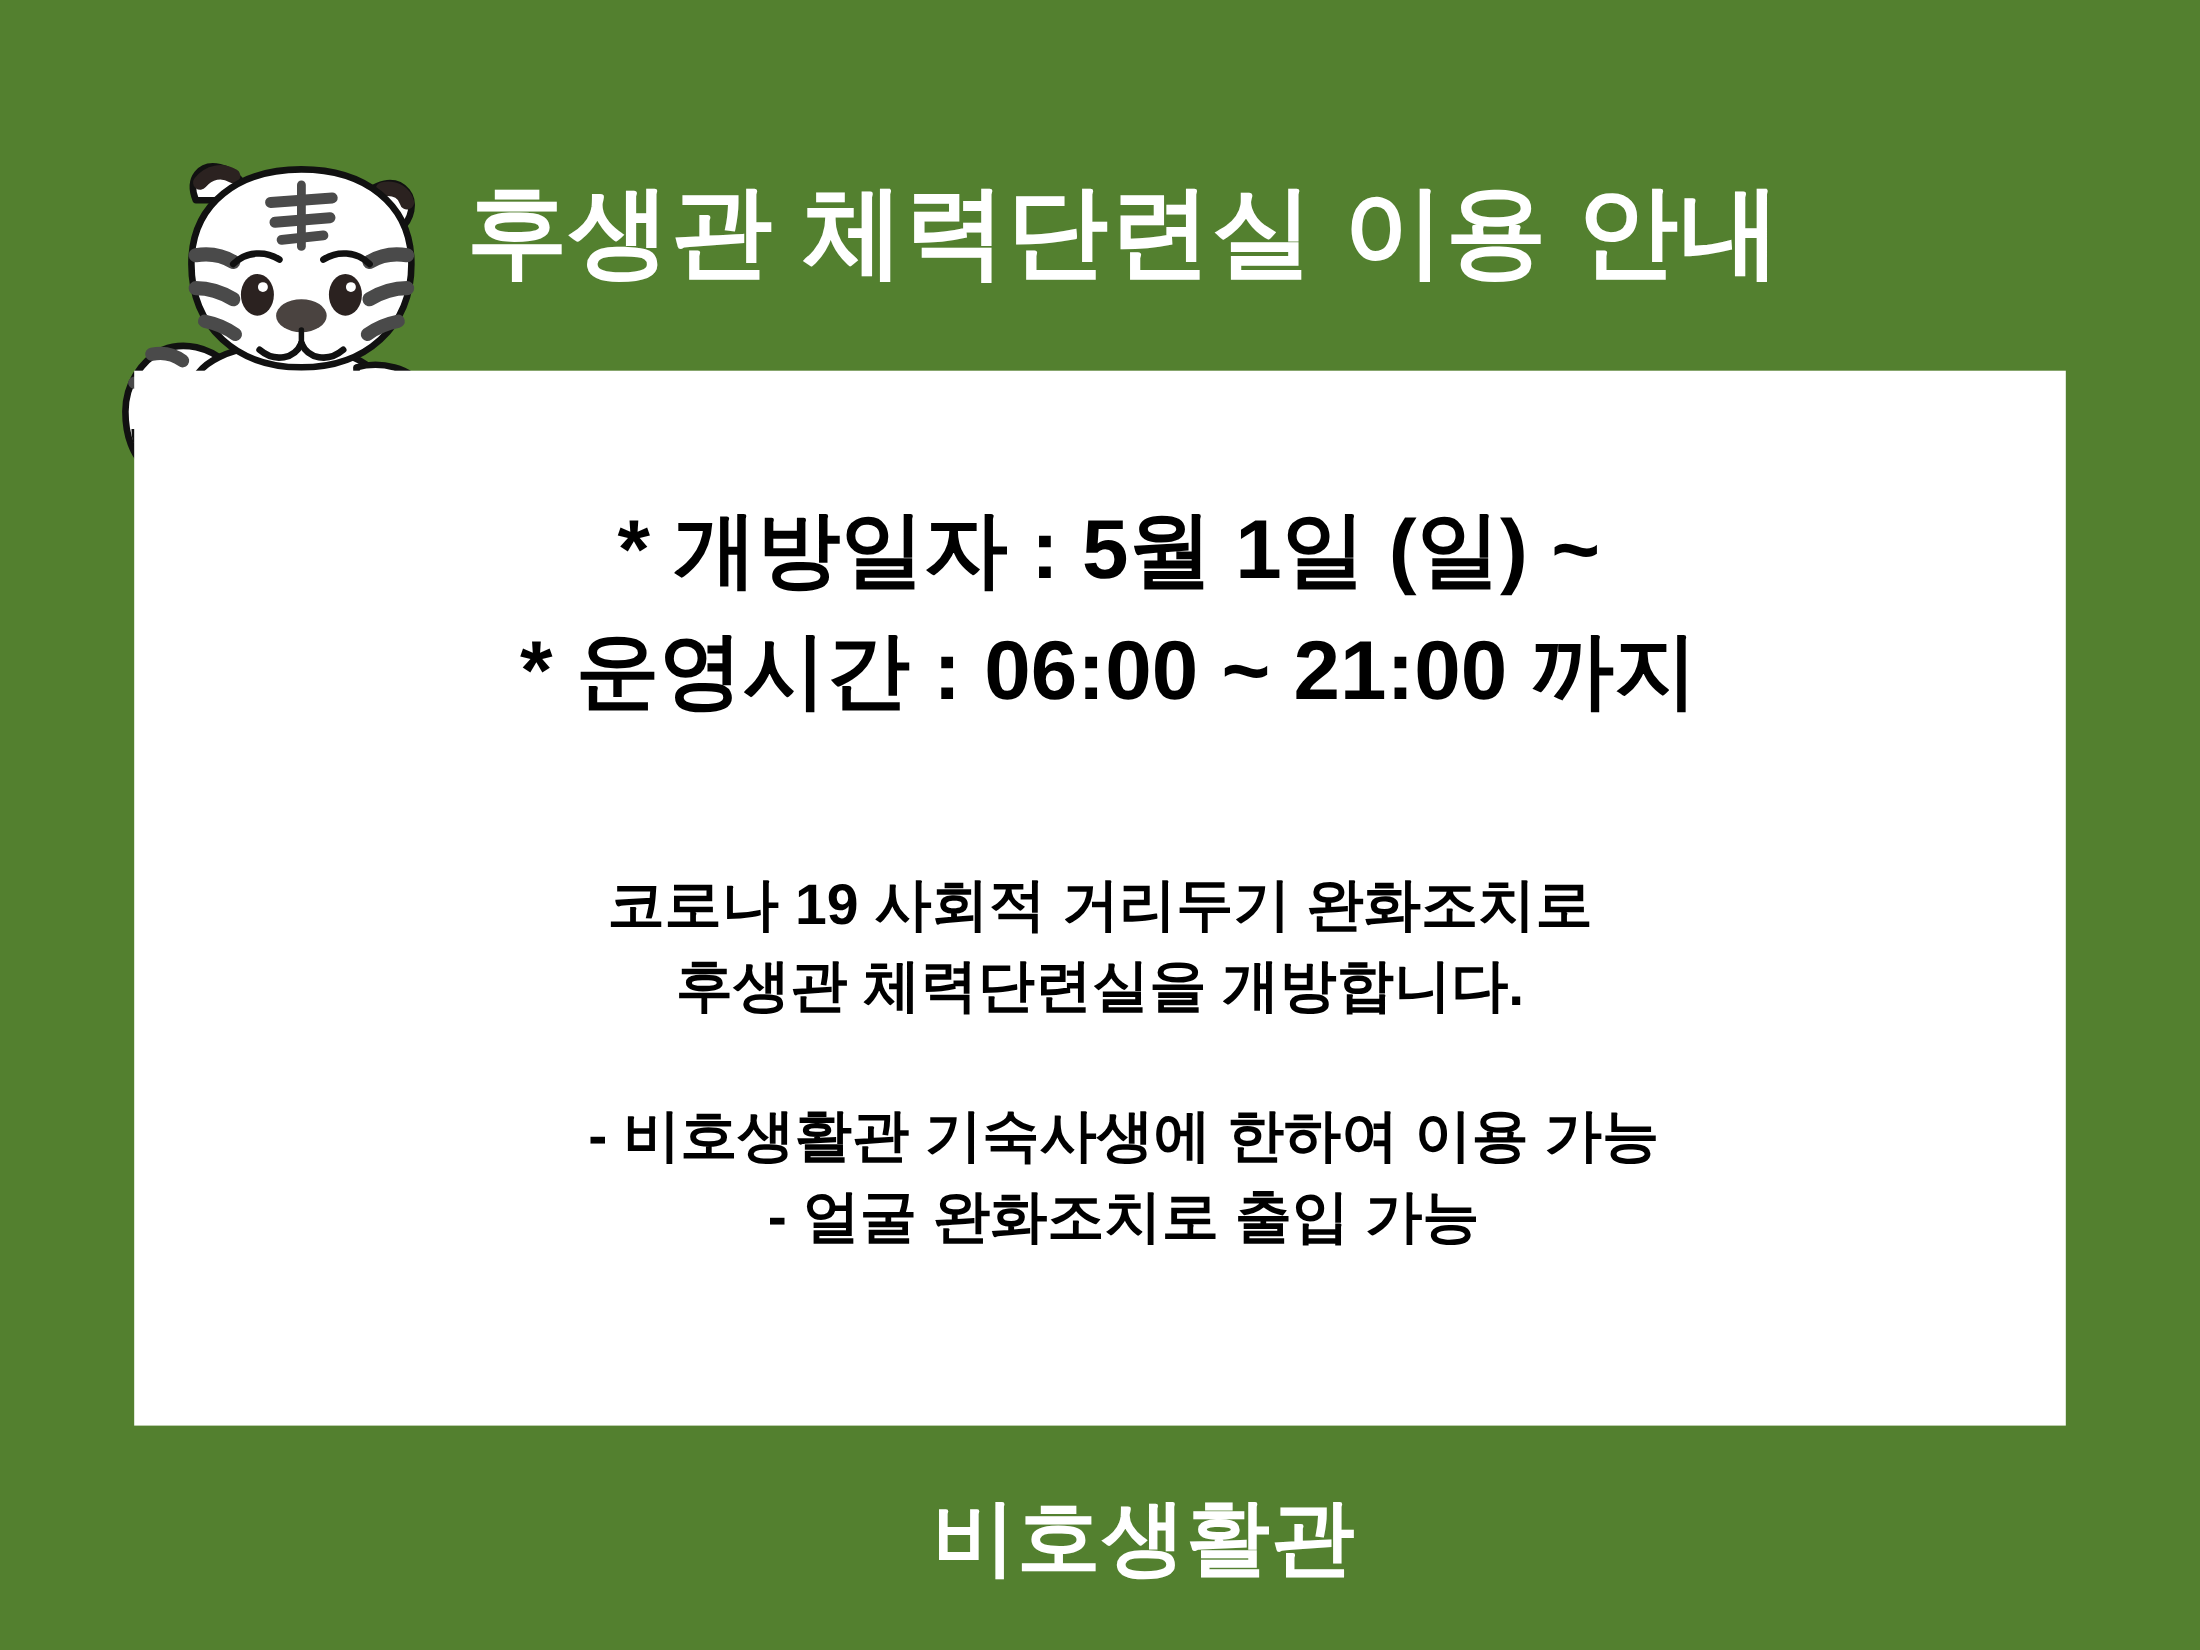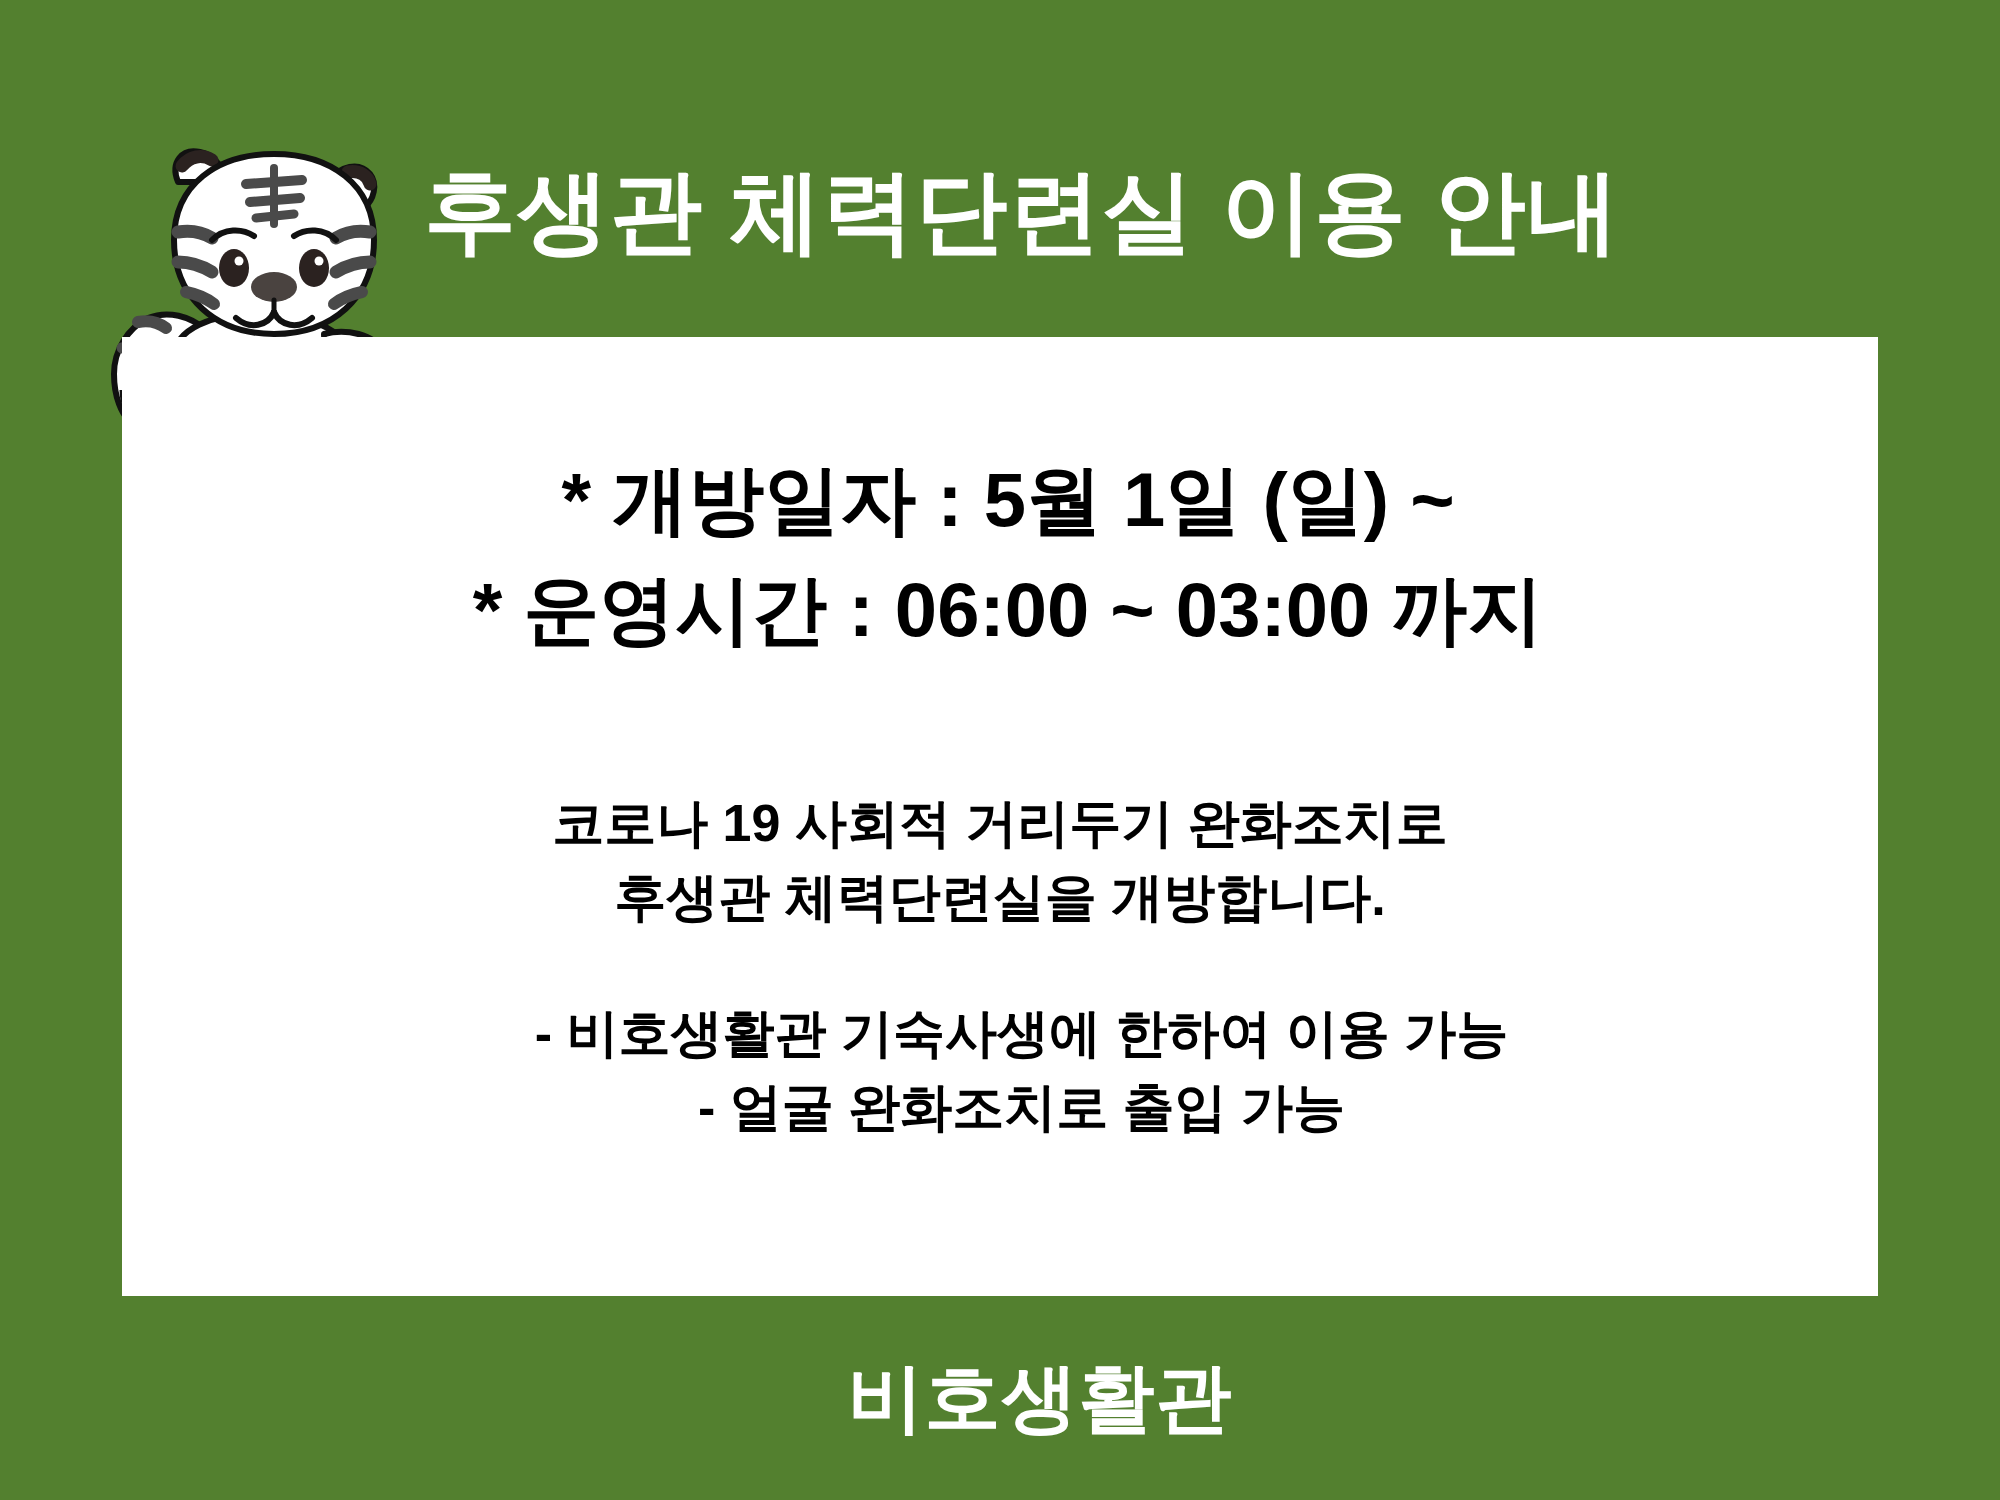--- a/index.html
+++ b/index.html
@@ -187,21 +187,21 @@
     </svg>
   </div>
 
   <div class="poster-title">후생관 체력단련실 이용 안내</div>
 
   <div class="card">
     <div class="card-inner">
 
       <div class="headline-block">
         <div class="headline">* 개방일자 : 5월 1일 (일) ~</div>
-        <div class="headline">* 운영시간 : 06:00 ~ 03:00 까지</div>
+        <div class="headline">* 운영시간 : 06:00 ~ 21:00 까지</div>
       </div>
 
       <div class="para-block">
         <div class="para-line">코로나 19 사회적 거리두기 완화조치로</div>
         <div class="para-line">후생관 체력단련실을 개방합니다.</div>
       </div>
 
       <div class="bullet-block">
         <div class="bullet-line">- 비호생활관 기숙사생에 한하여 이용 가능</div>
         <div class="bullet-line">- 얼굴 완화조치로 출입 가능</div>

